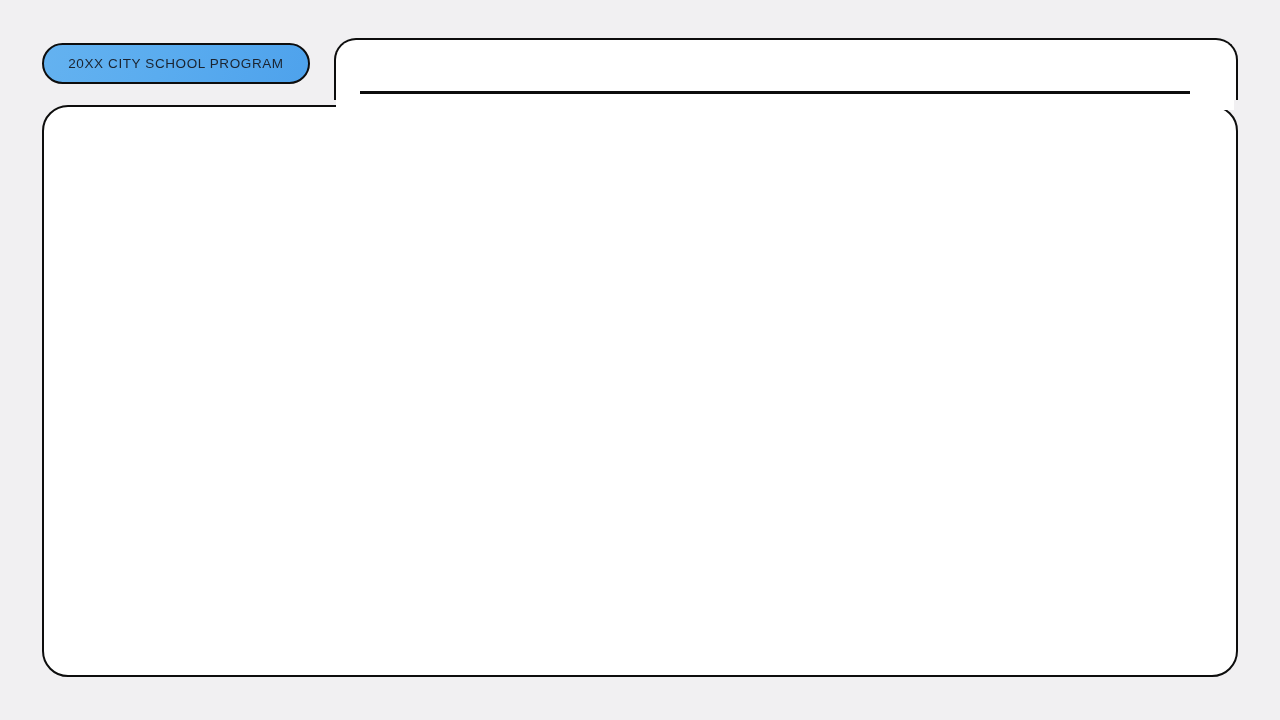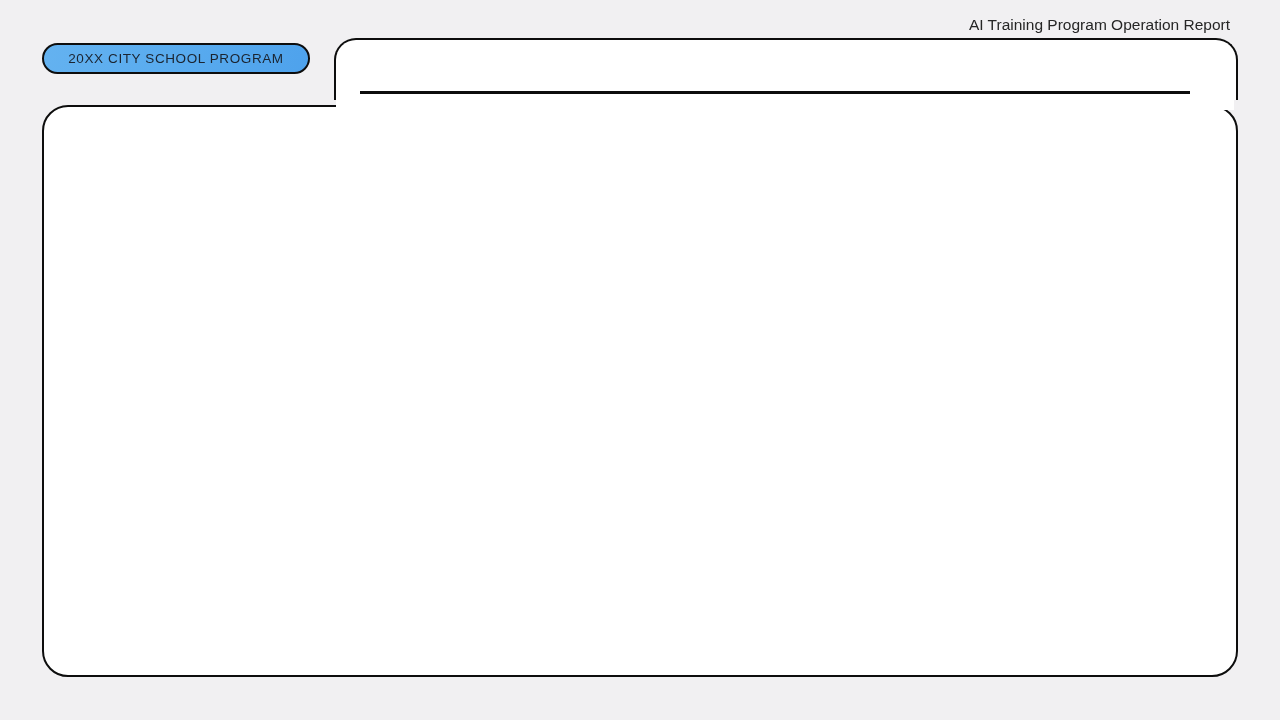--- a/index.html
+++ b/index.html
@@ -19,21 +19,21 @@
     height: 720px;
     background: #f1f0f2;
   }
 
   
   .badge {
     position: absolute;
     left: 42px;
     top: 43px;
     width: 268px;
-    height: 31px;
+    height: 41px;
     border: 2.5px solid #0d0d0d;
     border-radius: 21px;
     background: linear-gradient(110deg, #64b2f0 0%, #5aacef 45%, #4ea2ec 100%);
     display: flex;
     align-items: center;
     justify-content: center;
     z-index: 5;
   }
   .badge-label {
     font-size: 13.5px;
@@ -224,21 +224,20 @@
 <body>
 
 <div class="slide">
 
   <div class="badge">
     <span class="badge-label">20XX CITY SCHOOL PROGRAM</span>
   </div>
 
   <div class="header-card"></div>
   <div class="merge-patch"></div>
-  <div class="header-title">AI Training Program Operation Report</div>
   <div class="header-rule"></div>
 
   <div class="body-card"></div>
 
   <div class="left-col">
     <div class="contents-title">CONTENTS</div>
     <div class="contents-sub">CITY SCHOOLS OPERATION REPORT</div>
   </div>
 
   <svg class="arrow-icon" viewBox="0 0 66 26">

